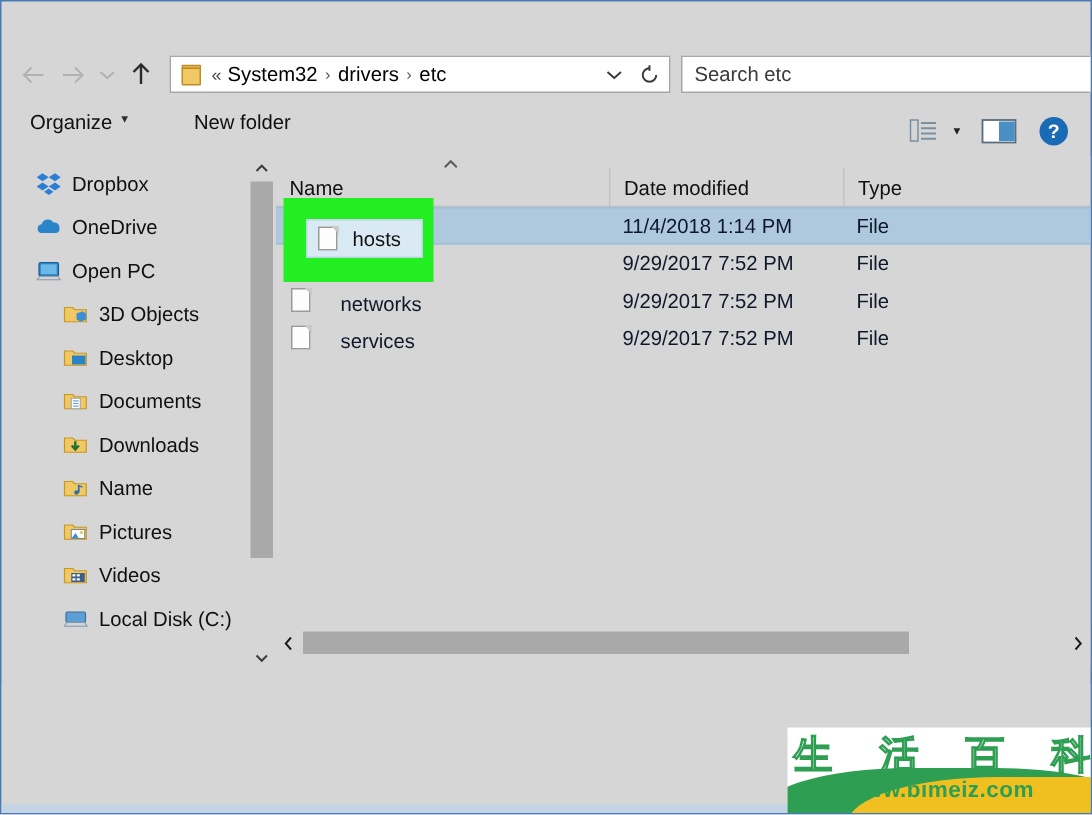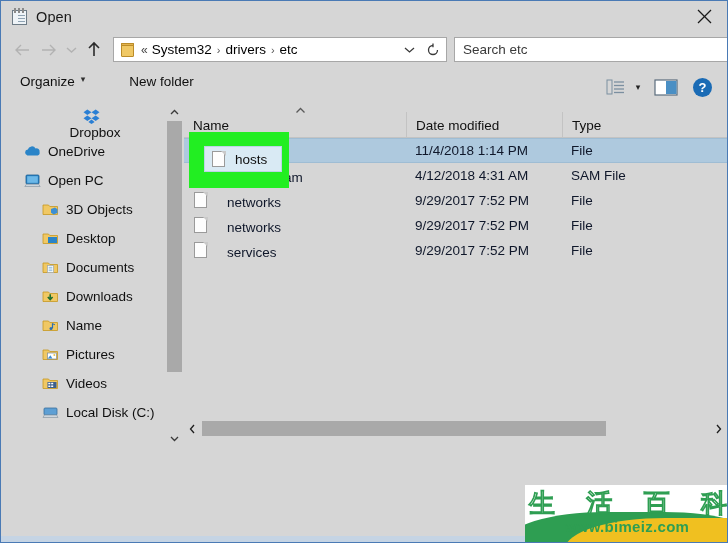--- a/index.html
+++ b/index.html
@@ -381,39 +381,20 @@
     color: #2e9e52;
     z-index: 3;
     letter-spacing: 0.3px;
   }
 </style>
 </head>
 <body>
 
 <div id="dialog">
 
-  <div id="titlebar">
-    <div id="title-icon">
-      <div class="np-side"></div>
-      <div class="np-body"></div>
-      <div class="np-ring" style="left:3px;"></div>
-      <div class="np-ring" style="left:7px;"></div>
-      <div class="np-ring" style="left:11px;"></div>
-      <div class="np-line" style="top:7px;"></div>
-      <div class="np-line" style="top:10px;"></div>
-      <div class="np-line" style="top:13px;"></div>
-    </div>
-    <span id="title-text">Open</span>
-    <div id="close-button">
-      <svg width="15" height="15" viewBox="0 0 15 15">
-        <line x1="1" y1="1" x2="14" y2="14" stroke="#1a1a1a" stroke-width="1.2"></line>
-        <line x1="14" y1="1" x2="1" y2="14" stroke="#1a1a1a" stroke-width="1.2"></line>
-      </svg>
-    </div>
-  </div>
 
   <div id="navbar">
     <div class="nav-btn" id="nav-back">
       <svg width="17" height="14" viewBox="0 0 17 14">
         <path d="M7 2 L2 7 L7 12 M2 7 L15 7" stroke="#b2b2b2" stroke-width="1.4" fill="none"></path>
       </svg>
     </div>
     <div class="nav-btn">
       <svg width="17" height="14" viewBox="0 0 17 14">
         <path d="M10 2 L15 7 L10 12 M15 7 L2 7" stroke="#b2b2b2" stroke-width="1.4" fill="none"></path>
@@ -490,21 +471,21 @@
         <svg width="21" height="21" viewBox="0 0 21 21">
           <circle cx="10.5" cy="10.5" r="9.5" fill="#1a6bb5"></circle>
           <text x="10.5" y="15.2" font-size="13" font-weight="bold" fill="#ffffff" text-anchor="middle" font-family="Liberation Sans, sans-serif">?</text>
         </svg>
       </div>
     </div>
   </div>
 
   <div id="sidebar">
 
-    <div class="side-item lvl0" style="margin-top:4px;flex-direction:column;">
+    <div class="side-item lvl0" style="margin-top:4px;">
       <span class="side-icon">
         <svg width="17" height="17" viewBox="0 0 17 17">
           <path d="M4.3 1.5 L8.5 4.2 L4.3 6.9 L0.5 4.2 Z" fill="#2a7fd4"></path>
           <path d="M12.7 1.5 L16.5 4.2 L12.7 6.9 L8.5 4.2 Z" fill="#2a7fd4"></path>
           <path d="M4.3 7.6 L8.5 10.3 L4.3 13 L0.5 10.3 Z" fill="#2a7fd4"></path>
           <path d="M12.7 7.6 L16.5 10.3 L12.7 13 L8.5 10.3 Z" fill="#2a7fd4"></path>
           <path d="M5.4 13.9 L8.5 11.6 L11.6 13.9 L8.5 16 Z" fill="#2a7fd4"></path>
         </svg>
       </span>
       <span>Dropbox</span>
@@ -661,31 +642,20 @@
           <span class="file-icon">
             <span class="fi-page"></span>
               <span class="fi-corner"></span>
           </span>
           <span>hosts</span>
         </span>
         <span class="cell-date">11/4/2018 1:14 PM</span>
         <span class="cell-type">File</span>
       </div>
 
-      <div class="filerow">
-        <span class="cell-name">
-          <span class="file-icon">
-            <span class="fi-page"></span>
-              <span class="fi-corner"></span>
-          </span>
-          <span>lmhosts.sam</span>
-        </span>
-        <span class="cell-date">4/12/2018 4:31 AM</span>
-        <span class="cell-type">SAM File</span>
-      </div>
 
       <div class="filerow">
         <span class="cell-name">
           <span class="file-icon">
             <span class="fi-page"></span>
               <span class="fi-corner"></span>
           </span>
           <span>networks</span>
         </span>
         <span class="cell-date">9/29/2017 7:52 PM</span>

